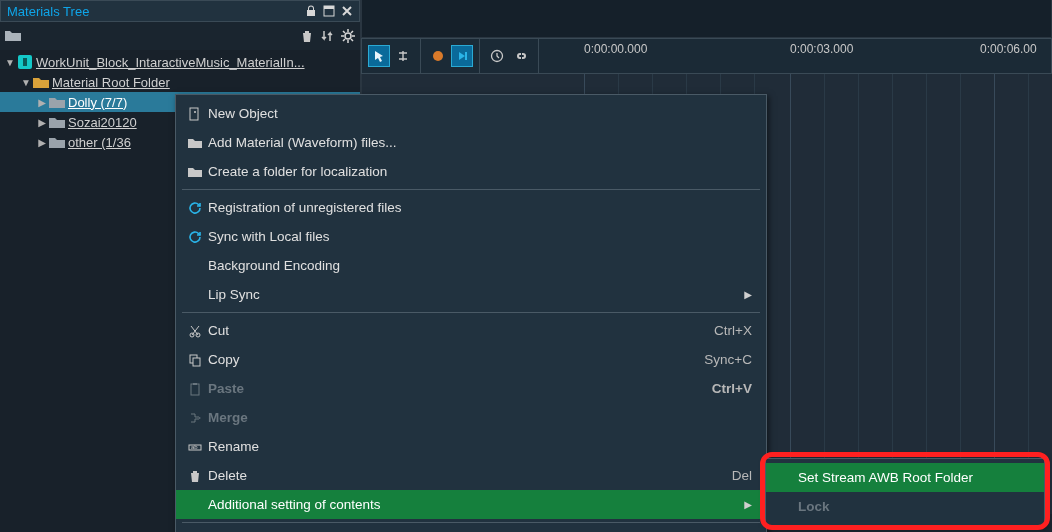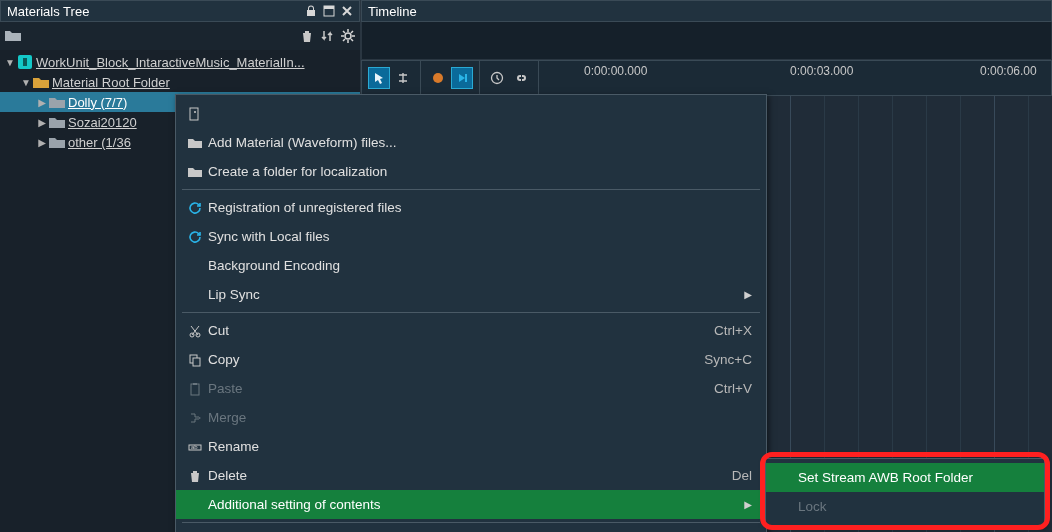--- a/index.html
+++ b/index.html
@@ -9,21 +9,21 @@
     color: #d0d0d0;
     background: #18212a;
     width: 1052px;
     height: 532px;
     overflow: hidden;
     position: relative;
   }
   .panel-title {
     background: #21323f;
     border: 1px solid #3a4a56;
-    color: #ffffff;
+    color: #0ea5e9;
     padding: 2px 6px;
     height: 22px;
     display: flex;
     align-items: center;
     justify-content: space-between;
     font-size: 13px;
   }
   .title-icons {
     display: flex;
     gap: 6px;
@@ -160,21 +160,21 @@
     left: 175px;
     top: 94px;
     width: 592px;
   }
   .ctx-item {
     display: flex;
     align-items: center;
     height: 29px;
     padding: 0 14px 0 8px;
   }
-  .ctx-item.disabled { color: #6a767f; }
+  .ctx-item.disabled { color: #6a767f; font-weight: bold; }
   .ctx-item.highlight {
     background: #15803d;
     color: #fff;
   }
   .ctx-icon {
     width: 22px;
     display: flex;
     justify-content: center;
   }
   .ctx-label { flex: 1; text-align: left; padding-left: 2px; }
@@ -296,23 +296,20 @@
         <svg width="16" height="12" viewBox="0 0 16 12">
             <path d="M0 2h6l2 2h8v8H0z" fill="#9aa3ab"></path>
           </svg>
       </span>
       <span class="tree-label">other (1/36</span>
     </div>
   </div>
 </div>
 
 <div class="right-panel">
-  <div class="panel-title">
-    <span>Timeline</span>
-  </div>
   <div class="timeline-blank"></div>
   <div class="timeline-toolbar">
     <div class="tool-group">
       <span class="tool-btn active">
         <svg width="14" height="14" viewBox="0 0 14 14">
             <path d="M3 2l8 5-3 1 2 4-2 1-2-4-3 2z" fill="#e8f4fb"></path>
           </svg>
       </span>
       <span class="tool-btn">
         <svg width="14" height="14" viewBox="0 0 14 14">
@@ -371,20 +368,21 @@
 </div>
 
 <div class="ctx-menu main" id="ctx-main">
     <div class="ctx-item">
       <span class="ctx-icon">
         <svg width="14" height="14" viewBox="0 0 14 14">
           <rect x="2" y="1" width="8" height="12" fill="none" stroke="#c8c8c8"></rect>
           <path d="M6 5h2M7 4v2" stroke="#c8c8c8"></path>
         </svg>
       </span>
+      <span class="ctx-label">New Object</span>
     </div>
     <div class="ctx-item">
       <span class="ctx-icon">
         <svg width="14" height="12" viewBox="0 0 14 12">
           <path d="M0 2h5l2 2h7v7H0z" fill="#c8c8c8"></path>
         </svg>
       </span>
       <span class="ctx-label">Add Material (Waveform) files...</span>
     </div>
     <div class="ctx-item">

